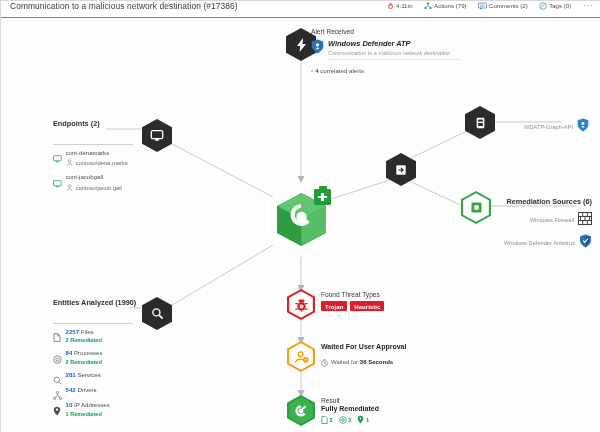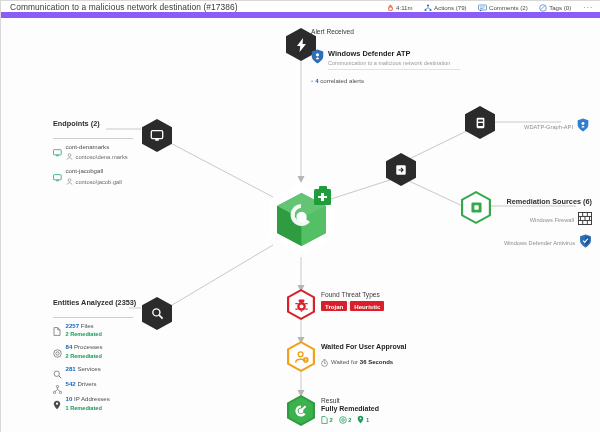--- a/index.html
+++ b/index.html
@@ -14,22 +14,22 @@
     width: 600px; height: 432px;
     background: #ffffff;
     border: 1px solid #d8d8d8;
   }
 
   
   .topbar {
     position: absolute; left: 0; top: 0;
     width: 600px; height: 17px;
     background: #ffffff;
-    border-bottom: 6px solid #8b5cf6;
-    display: flex; align-items: flex-end;
+    border-bottom: 1px solid #8b5cf6;
+    display: flex; align-items: flex-start;
   }
   .topbar-title {
     font-size: 8.4px; color: #3a3a3a; letter-spacing: 0.1px;
     padding-left: 9px; white-space: nowrap;
   }
   .topbar-actions {
     margin-left: auto; display: flex; align-items: center;
     gap: 11px; padding-right: 7px;
   }
   .hact { display: flex; align-items: center; gap: 2.5px; cursor: default; }
@@ -96,37 +96,37 @@
   .kit-cross::before { left: 3.2px; top: 0.4px; width: 2.6px; height: 8.2px; }
   .kit-cross::after  { top: 3.2px; left: 0.4px; height: 2.6px; width: 8.2px; }
 
   
   .panel { position: absolute; }
   .panel-title {
     font-size: 7.3px; font-weight: bold; color: #2e2e2e;
     white-space: nowrap;
   }
   .panel-title.underlined {
-    border-bottom: 1px solid #cfcfcf; padding-bottom: 10px;
+    border-bottom: 1px solid #cfcfcf; padding-bottom: 16px;
   }
   .row {
     display: flex; align-items: flex-start; gap: 3.5px;
     margin-top: 4px;
   }
   .row .ico { flex: none; width: 9px; height: 9px; margin-top: 0.4px; }
   .row .txt { font-size: 6.1px; color: #4d4d4d; line-height: 1.45; white-space: nowrap; }
   .row .txt .num { color: #1566c0; font-weight: bold; }
   .sub-rem { font-size: 5.6px; color: #1c9a57; font-weight: bold; margin-top: 0.5px; white-space: nowrap; }
   .sub-user { font-size: 5.8px; color: #6b6b6b; white-space: nowrap; }
   .mini-ico { width: 8px; height: 8px; display: inline-block; vertical-align: -1px; margin-right: 2px; }
 
   
   .alert-panel { left: 310px; top: 27px; width: 160px; }
   .alert-kicker { font-size: 6.6px; color: #3a3a3a; }
-  .alert-card { margin-top: 14px; display: flex; gap: 4px; align-items: flex-start; }
+  .alert-card { margin-top: 4px; display: flex; gap: 4px; align-items: flex-start; font-style: italic; }
   .alert-body { padding-bottom: 3px; border-bottom: 1px solid #e2e2e2; width: 132px; }
   .alert-name { font-size: 7.4px; font-weight: bold; color: #1f1f1f; }
   .alert-desc { font-size: 5.5px; color: #9a9a9a; margin-top: 1.5px; }
   .alert-corr { margin-top: 7px; font-size: 6.1px; color: #4d4d4d; }
   .alert-corr .num { color: #1566c0; font-weight: bold; }
   .alert-corr .bullet { color: #9a9a9a; margin-right: 2px; }
 
   
   .right-panel { text-align: right; }
   .right-panel .panel-title { text-align: right; }
@@ -329,21 +329,21 @@
     <div class="hexshape"></div>
     <div class="glyph">
       <svg width="13" height="13" viewBox="0 0 14 14">
         <circle cx="5.8" cy="5.8" r="3.8" fill="none" stroke="#ffffff" stroke-width="1.5"></circle>
         <path d="M8.8 8.8 L12.5 12.5" stroke="#ffffff" stroke-width="1.8"></path>
       </svg>
     </div>
   </div>
 
   <div class="panel" style="left:52px; top:297px; width:80px;">
-    <div class="panel-title underlined">Entities Analyzed (2353)</div>
+    <div class="panel-title underlined">Entities Analyzed (1990)</div>
 
     <div class="row">
       <span class="ico">
         <svg width="8" height="9" viewBox="0 0 10 12">
           <path d="M1 0.8 h5 l3 3 v7.4 h-8 Z" fill="none" stroke="#6b6b6b" stroke-width="1"></path>
           <path d="M6 0.8 v3 h3" fill="none" stroke="#6b6b6b" stroke-width="1"></path>
         </svg>
       </span>
       <div>
         <div class="txt"><span class="num">2257</span> <span>Files</span></div>

